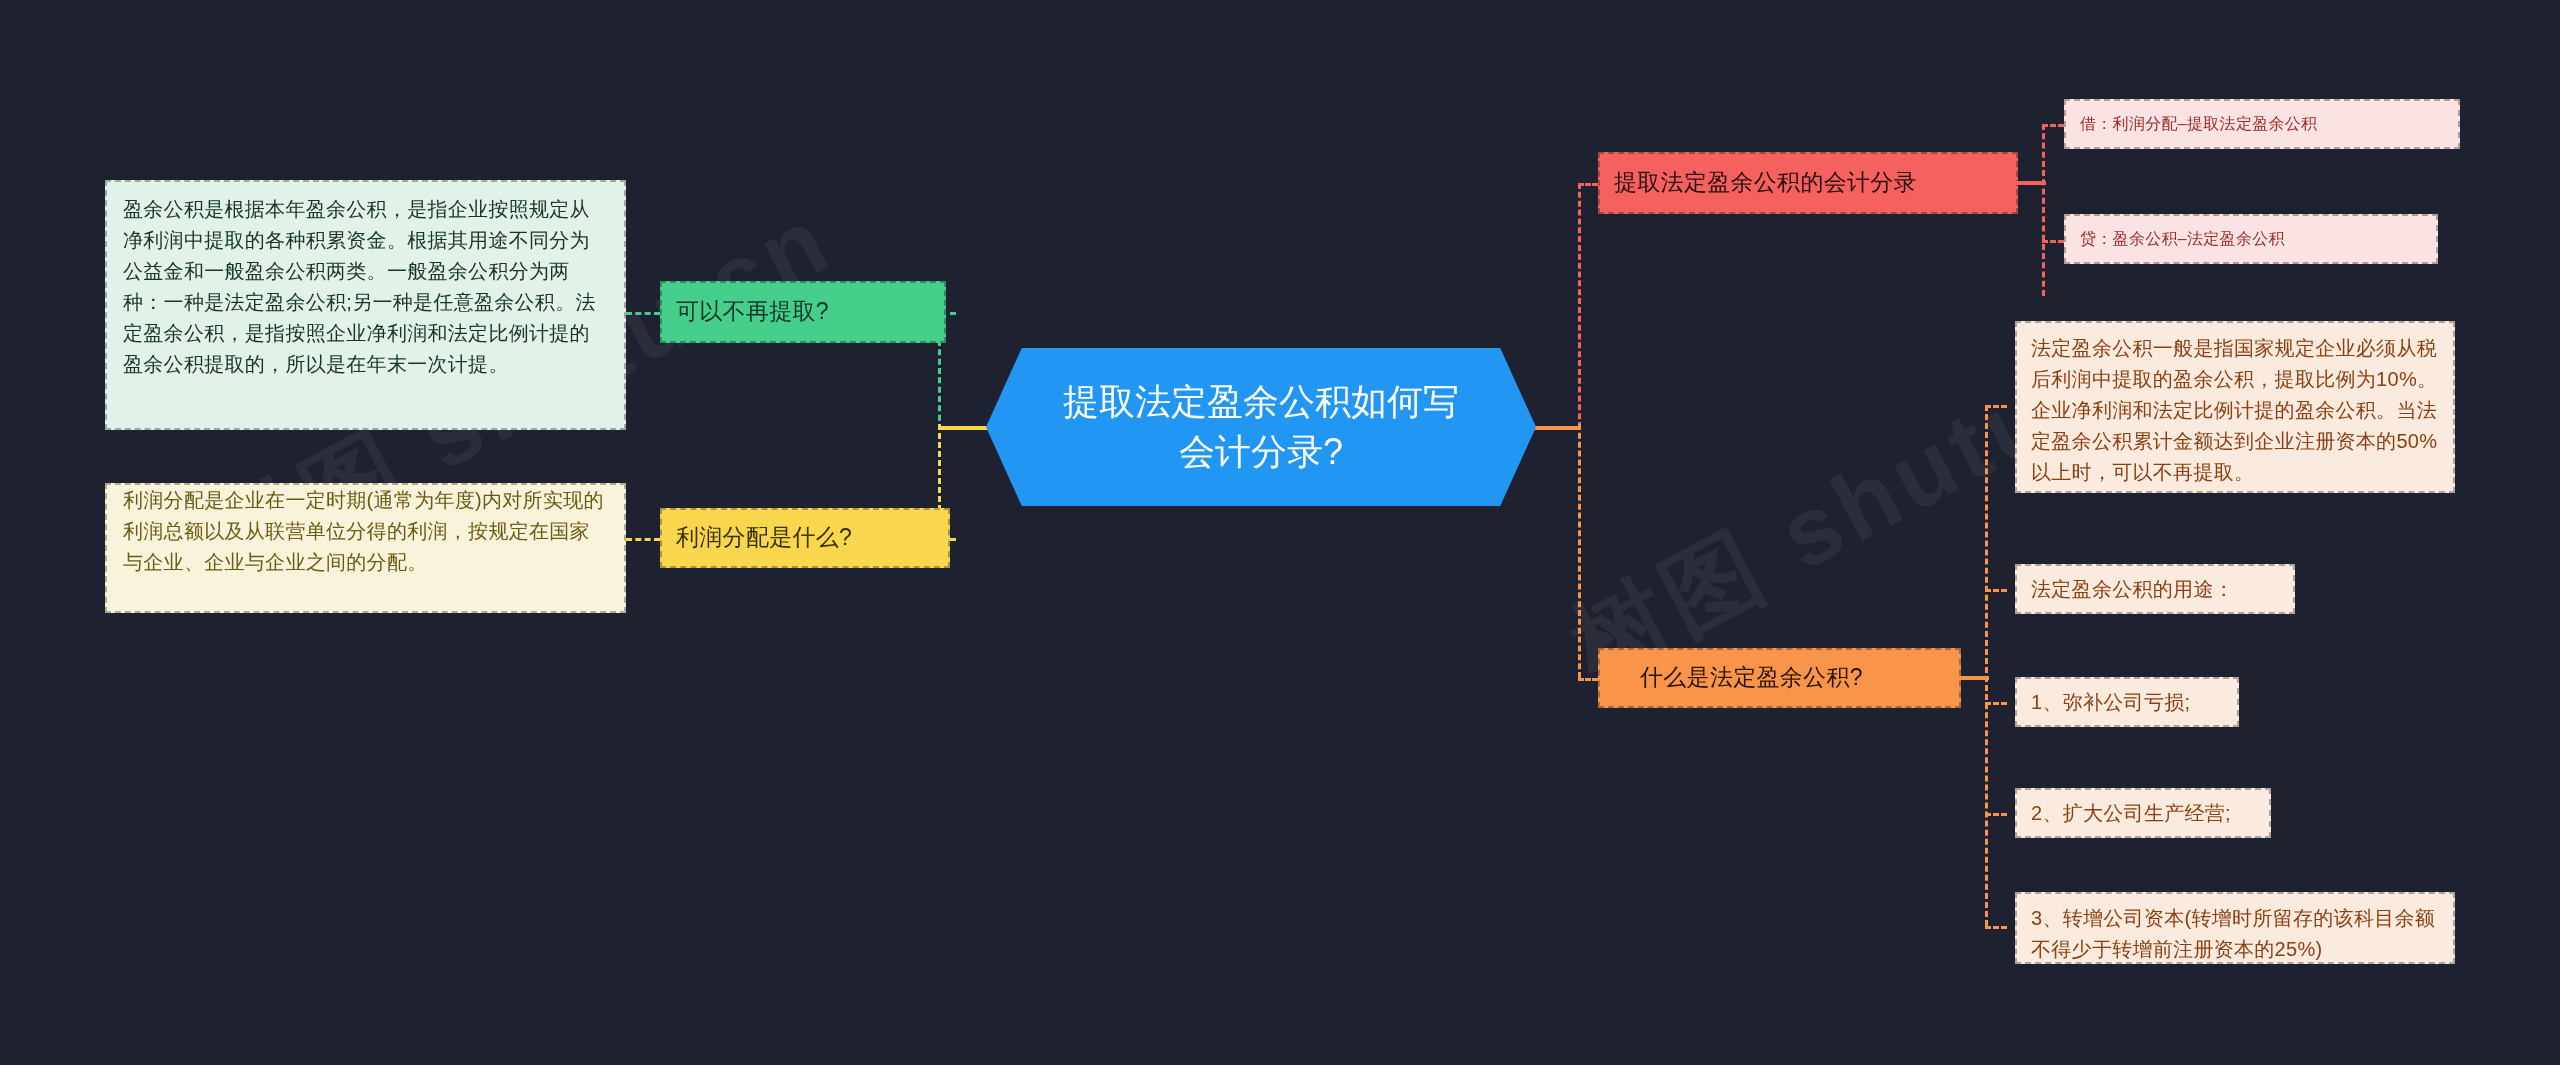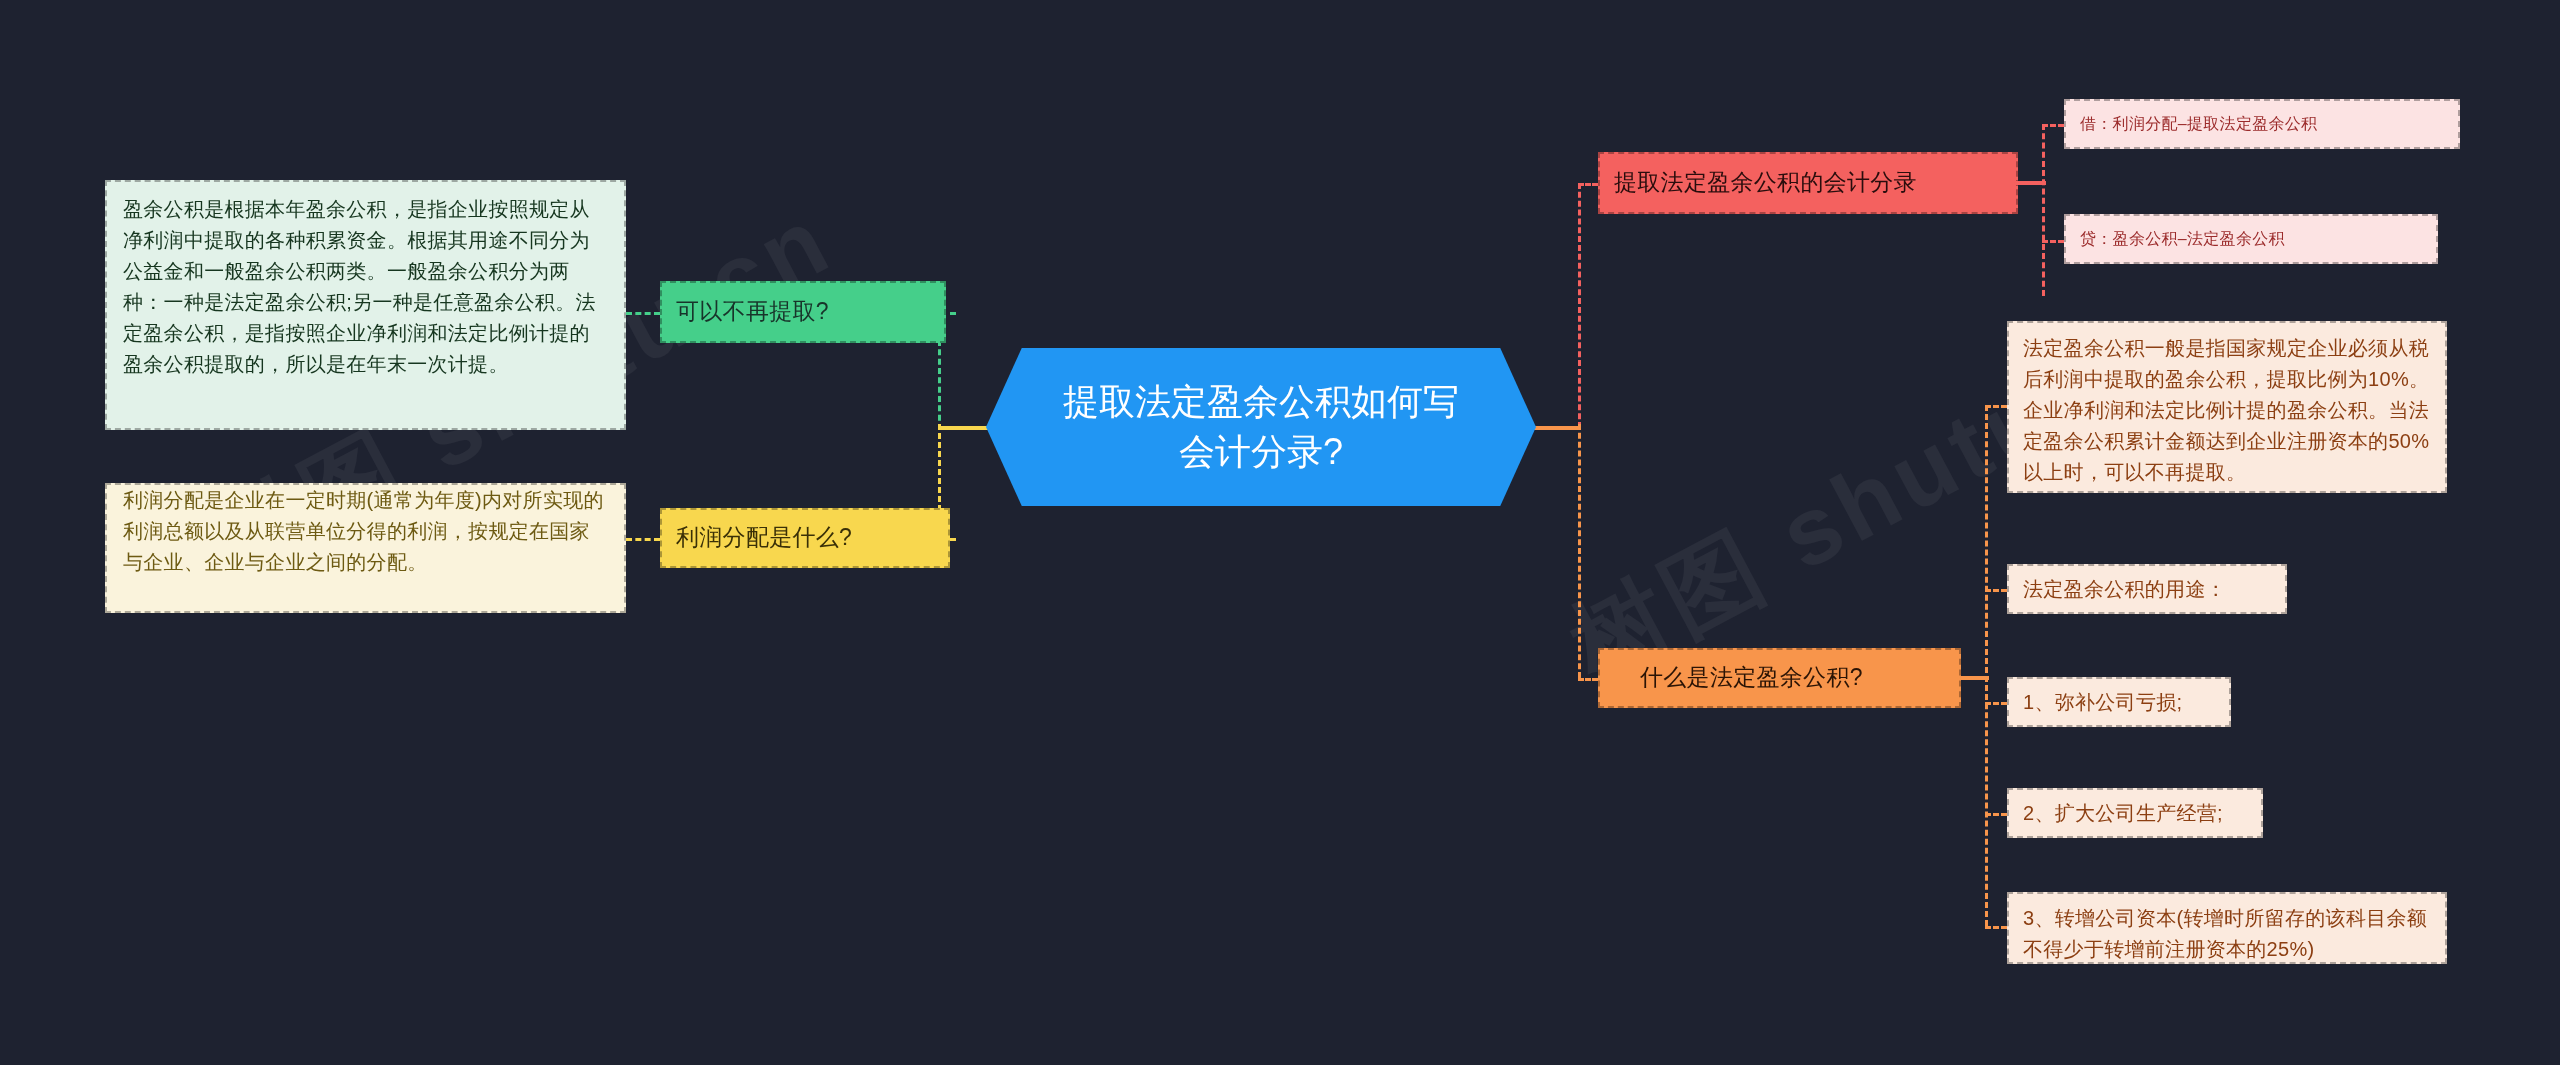--- a/index.html
+++ b/index.html
@@ -56,21 +56,21 @@
 
   
   .t-green-head{background:#45cf8a;color:#18342a;font-size:23px;}
   .t-green-body{background:#e2f2e9;color:#16361f;font-size:20px;}
   .t-yellow-head{background:#f8d74e;color:#3a3007;font-size:23px;}
   .t-yellow-body{background:#faf3dc;color:#6d5a12;font-size:20px;}
   .t-red-head{background:#f4615f;color:#2a0d0d;font-size:23px;}
   .t-red-body{background:#fce3e3;color:#9b2b2b;font-size:16px;}
   .t-orange-head{background:#f89košice;}
   .t-orange-head{background:#f8954b;color:#2b1405;font-size:23px;}
-  .t-orange-body{background:#fbeade;color:#8c3f12;font-size:20px;}
+  .t-orange-body{background:#fbeade;color:#8c3f12;font-size:20px;margin-left:8px;}
 
   
   .vline{position:absolute;width:0;border-left:3px dashed;}
   .hline{position:absolute;height:0;border-top:3px dashed;}
   .hsolid{position:absolute;height:4px;}
   .vsolid{position:absolute;width:4px;}
 
   .c-green{border-color:#45cf8a;}
   .c-yellow{border-color:#f8d74e;}
   .c-red{border-color:#f4615f;}

